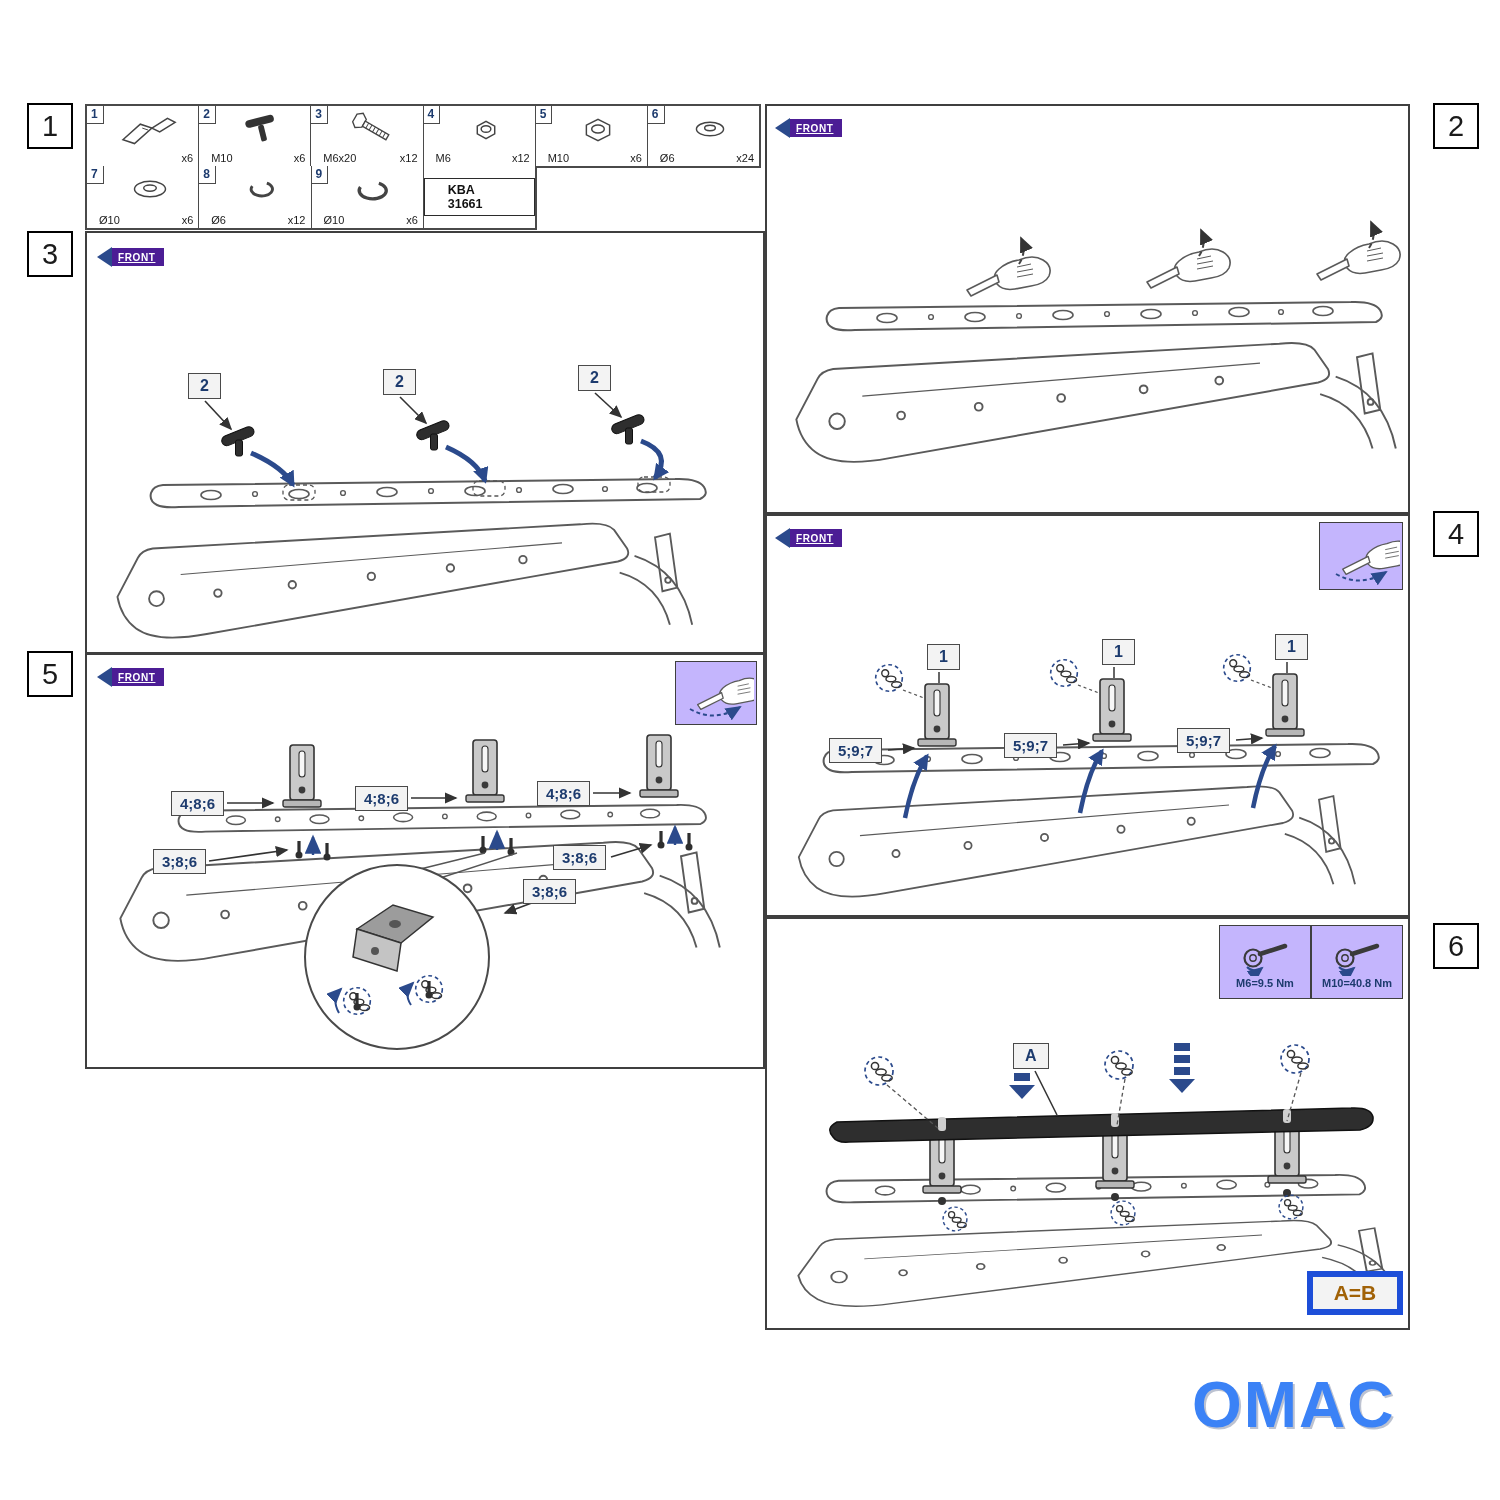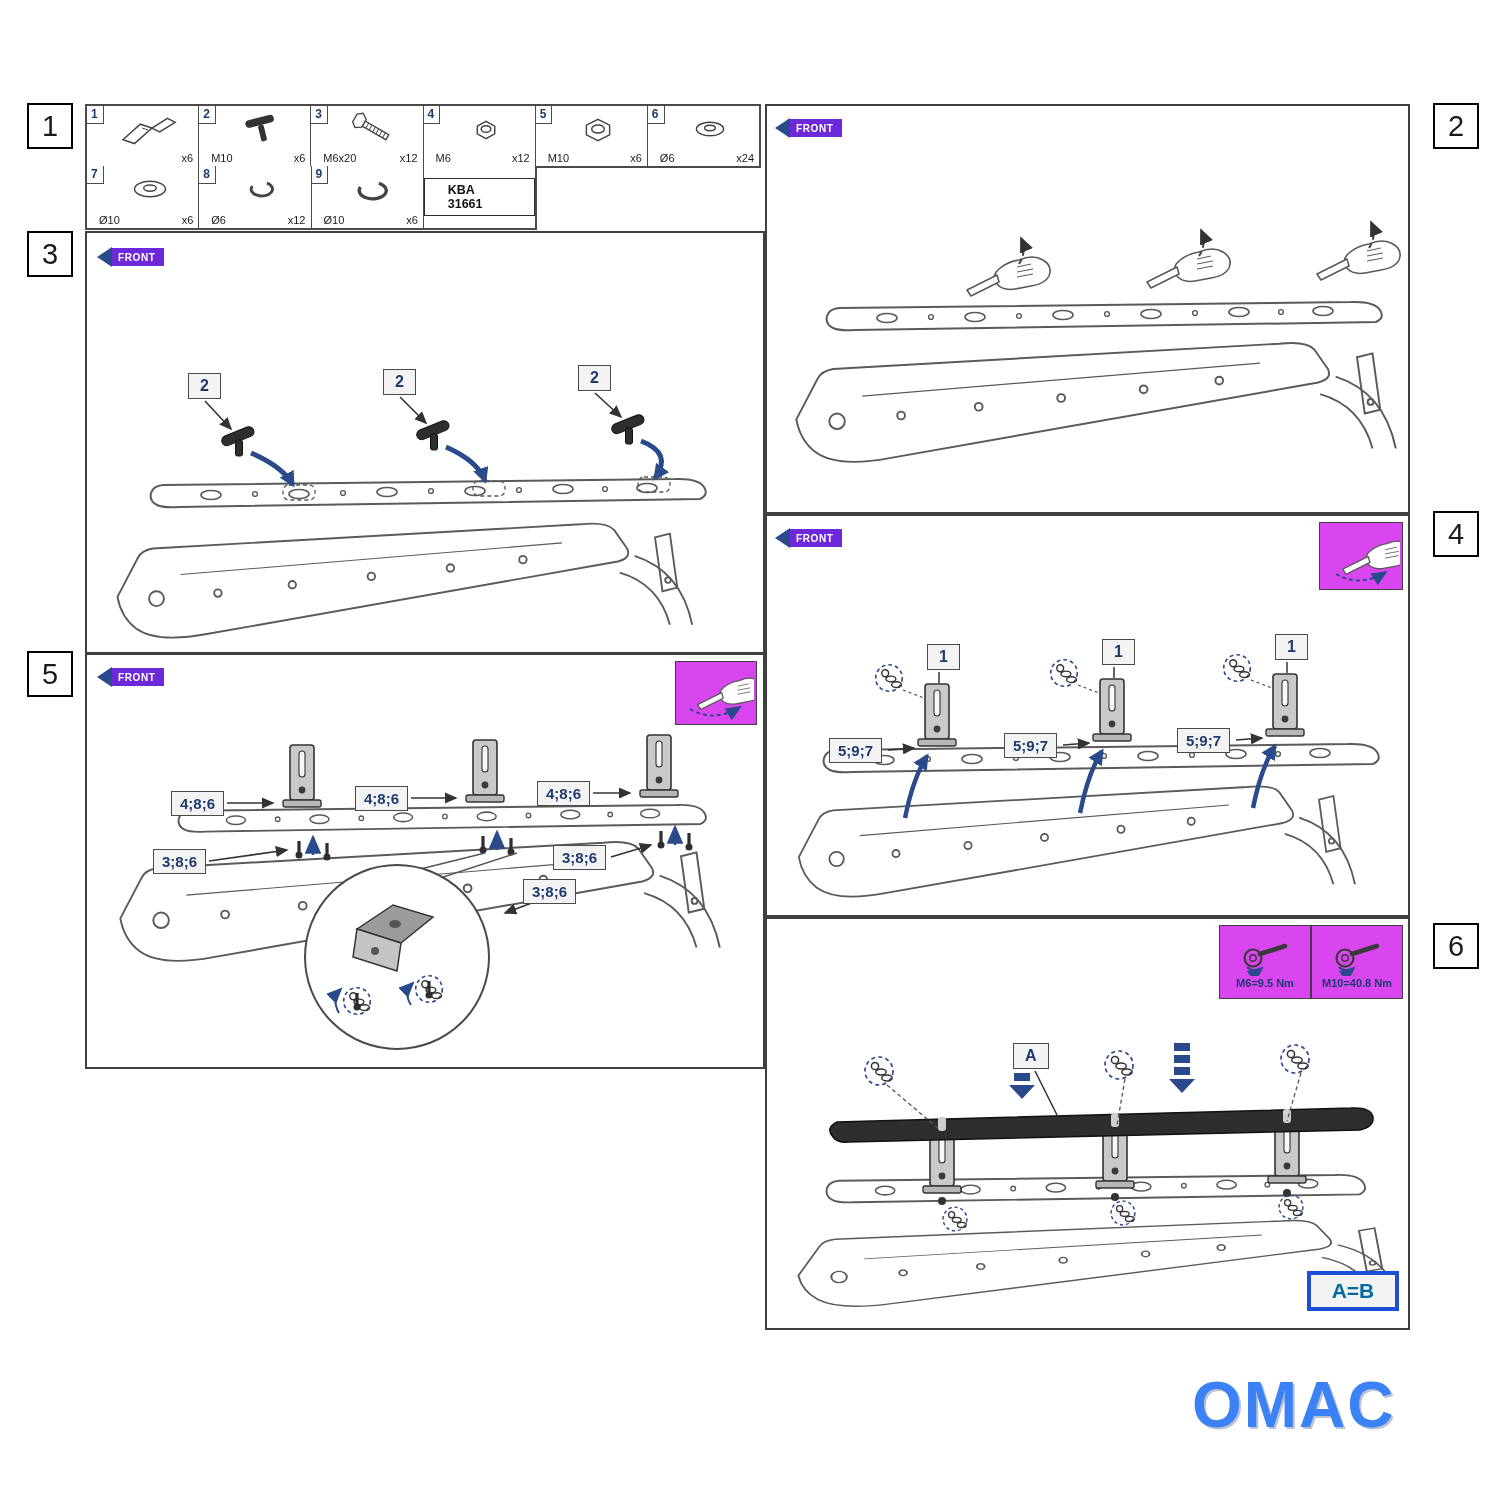--- a/index.html
+++ b/index.html
@@ -4,29 +4,29 @@
 <style>
   html,body{margin:0;padding:0;background:#fff;}
   body{width:1500px;height:1500px;position:relative;font-family:"Liberation Sans",sans-serif;color:#1a1a1a;}
   .panel{position:absolute;border:2px solid #3f3f3f;background:#fff;overflow:hidden;}
   .panel svg.draw{position:absolute;left:0;top:0;}
   .stepnum{position:absolute;width:42px;height:42px;border:2.5px solid #000;background:#fff;
            display:flex;align-items:center;justify-content:center;font-size:29px;font-weight:400;}
   .front{position:absolute;display:flex;align-items:center;height:20px;}
   .front .tri{width:0;height:0;border-top:10px solid transparent;border-bottom:10px solid transparent;
               border-right:15px solid #2b4a8c;}
-  .front .txt{background:#6d28d9;color:#fff;font-size:10px;font-weight:bold;letter-spacing:.6px;
-              padding:4px 9px 3px 6px;}
+  .front .txt{background:#4c1d95;color:#fff;font-size:10px;font-weight:bold;letter-spacing:.6px;
+              padding:4px 9px 3px 6px;text-decoration:underline;}
   .co{position:absolute;background:#f3f3f3;border:1.6px solid #4a4a4a;color:#1d3b6e;
       font-weight:bold;font-size:15px;line-height:1;padding:4px 8px;white-space:nowrap;}
   .co.big{font-size:16px;padding:4px 11px;}
-  .inset{position:absolute;border:1.6px solid #3f3f3f;background:#d946ef;display:flex;
+  .inset{position:absolute;border:1.6px solid #3f3f3f;background:#c4b5fd;display:flex;
          flex-direction:column;align-items:center;justify-content:center;}
   .inset .tq{font-size:11px;font-weight:bold;color:#1d3b6e;margin-top:1px;white-space:nowrap;}
-  .aeqb{position:absolute;background:#f3f3f3;border:4px solid #1d4ed8;color:#0369a1;
+  .aeqb{position:absolute;background:#f3f3f3;border:6px solid #1d4ed8;color:#a16207;
         font-weight:bold;font-size:21px;display:flex;align-items:center;justify-content:center;}
   
   .prow{position:absolute;display:flex;border:2px solid #4a4a4a;background:#fff;box-sizing:border-box;}
   .pcell{position:relative;flex:1;border-left:1.4px solid #4a4a4a;box-sizing:border-box;}
   .pcell:first-child{border-left:none;}
   .pnum{position:absolute;top:0;left:0;border-right:1.3px solid #4a4a4a;border-bottom:1.3px solid #4a4a4a;
         color:#1d3b6e;font-weight:bold;font-size:12px;padding:1px 5px 2px 4px;}
   .picon{position:absolute;top:6px;left:16px;right:2px;height:36px;display:flex;
          align-items:center;justify-content:center;}
   .pmeta{position:absolute;left:5px;right:5px;bottom:2px;display:flex;justify-content:space-between;

